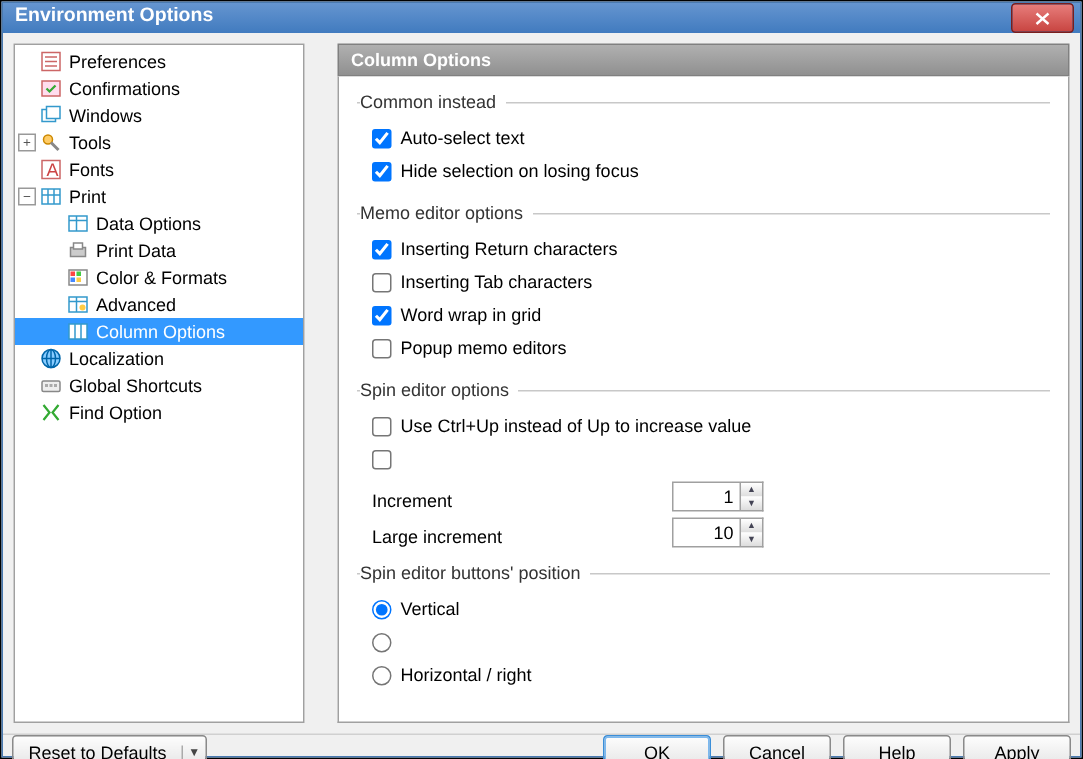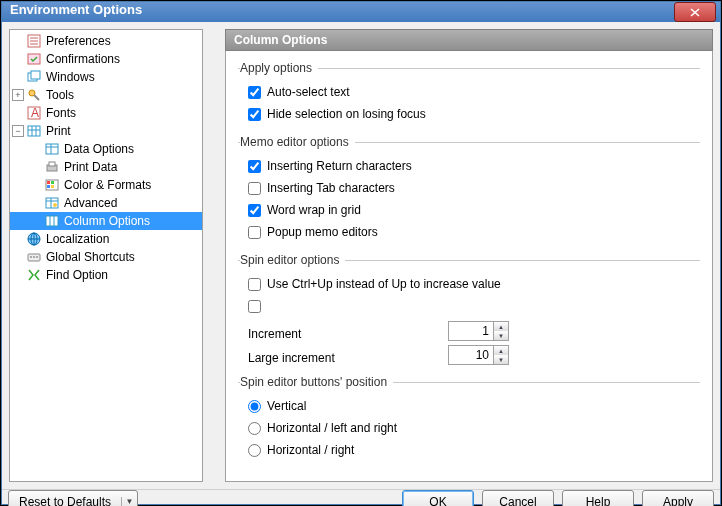--- a/index.html
+++ b/index.html
@@ -202,21 +202,21 @@
           </span>
         <span class="label">Find Option</span>
       </div>
     </div>
 
     <div class="right">
       <div class="panel-header">Column Options</div>
       <div class="panel-body">
 
         <fieldset>
-          <legend>Apply options</legend>
+          <legend>Common instead</legend>
           <div class="row">
             <input type="checkbox" class="chk" checked="" style="">
             <span>Auto-select text</span>
           </div>
           <div class="row">
             <input type="checkbox" class="chk" checked="" style="">
             <span>Hide selection on losing focus</span>
           </div>
         </fieldset>
 
@@ -268,21 +268,20 @@
         </fieldset>
 
         <fieldset>
           <legend>Spin editor buttons' position</legend>
           <div class="row">
             <input type="radio" name="pos" class="rad" checked="" style="">
             <span>Vertical</span>
           </div>
           <div class="row">
             <input type="radio" name="pos" class="rad" style="">
-            <span>Horizontal / left and right</span>
           </div>
           <div class="row">
             <input type="radio" name="pos" class="rad" style="">
             <span>Horizontal / right</span>
           </div>
         </fieldset>
 
       </div>
     </div>
   </div>

